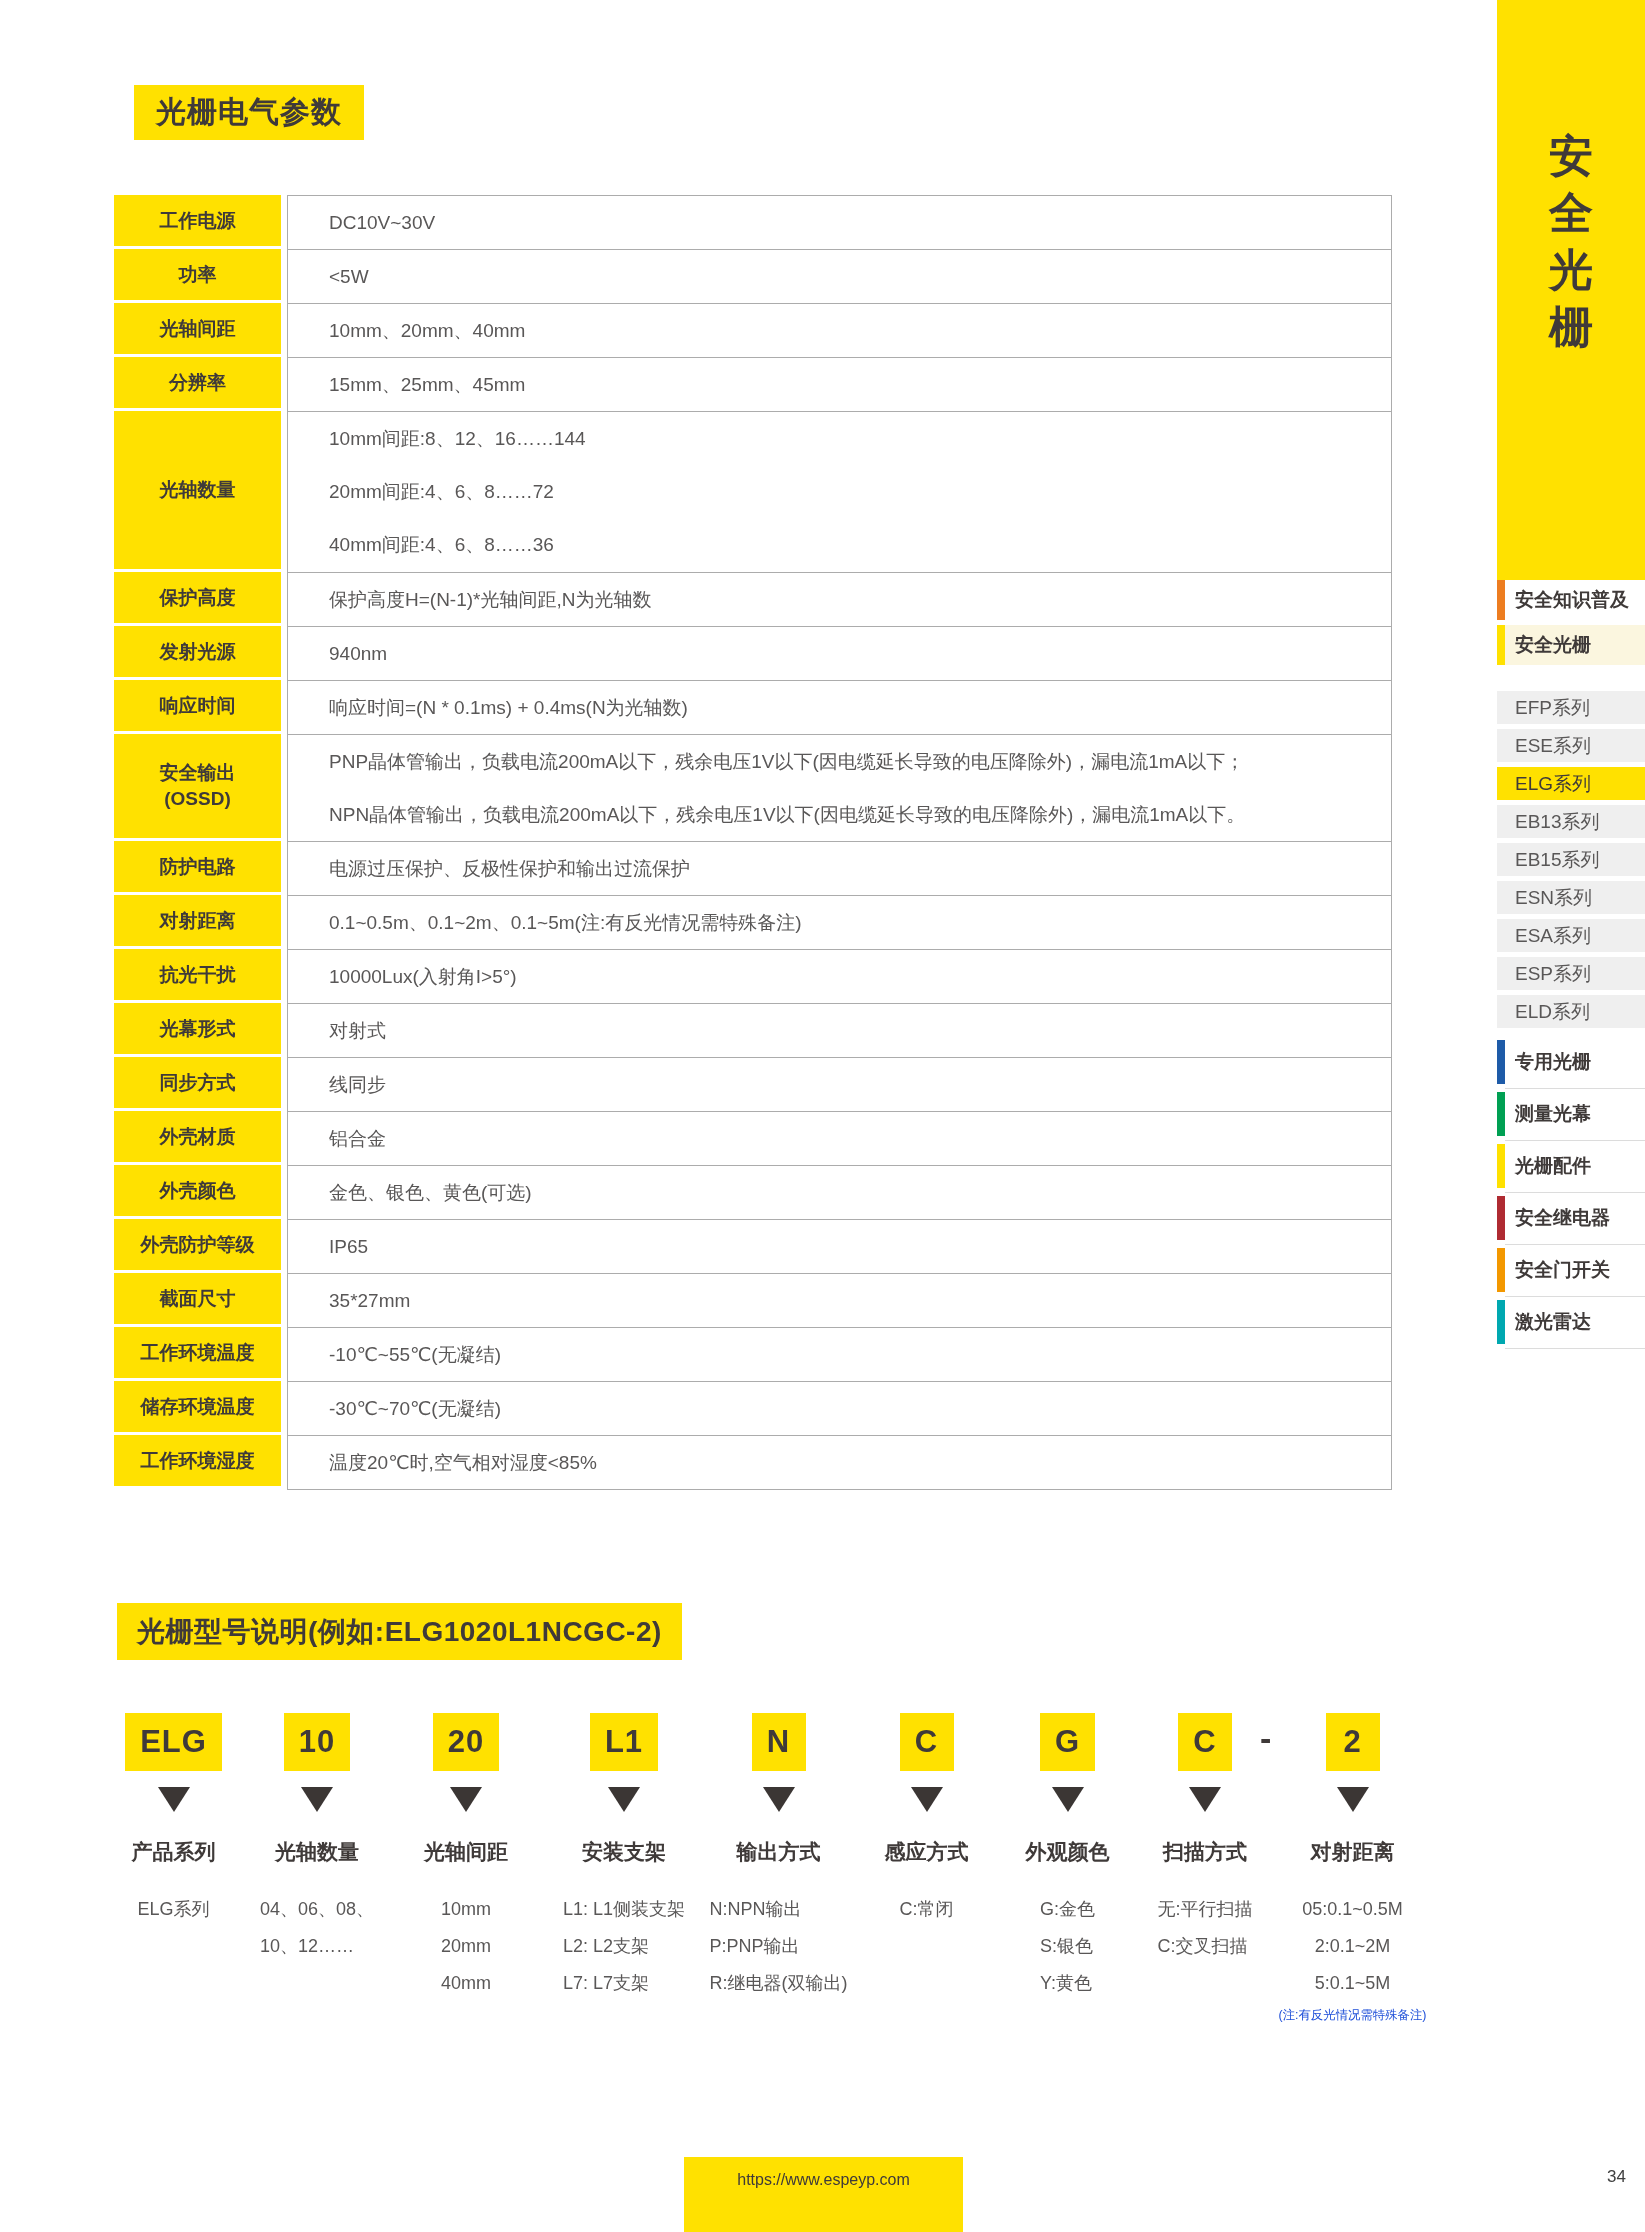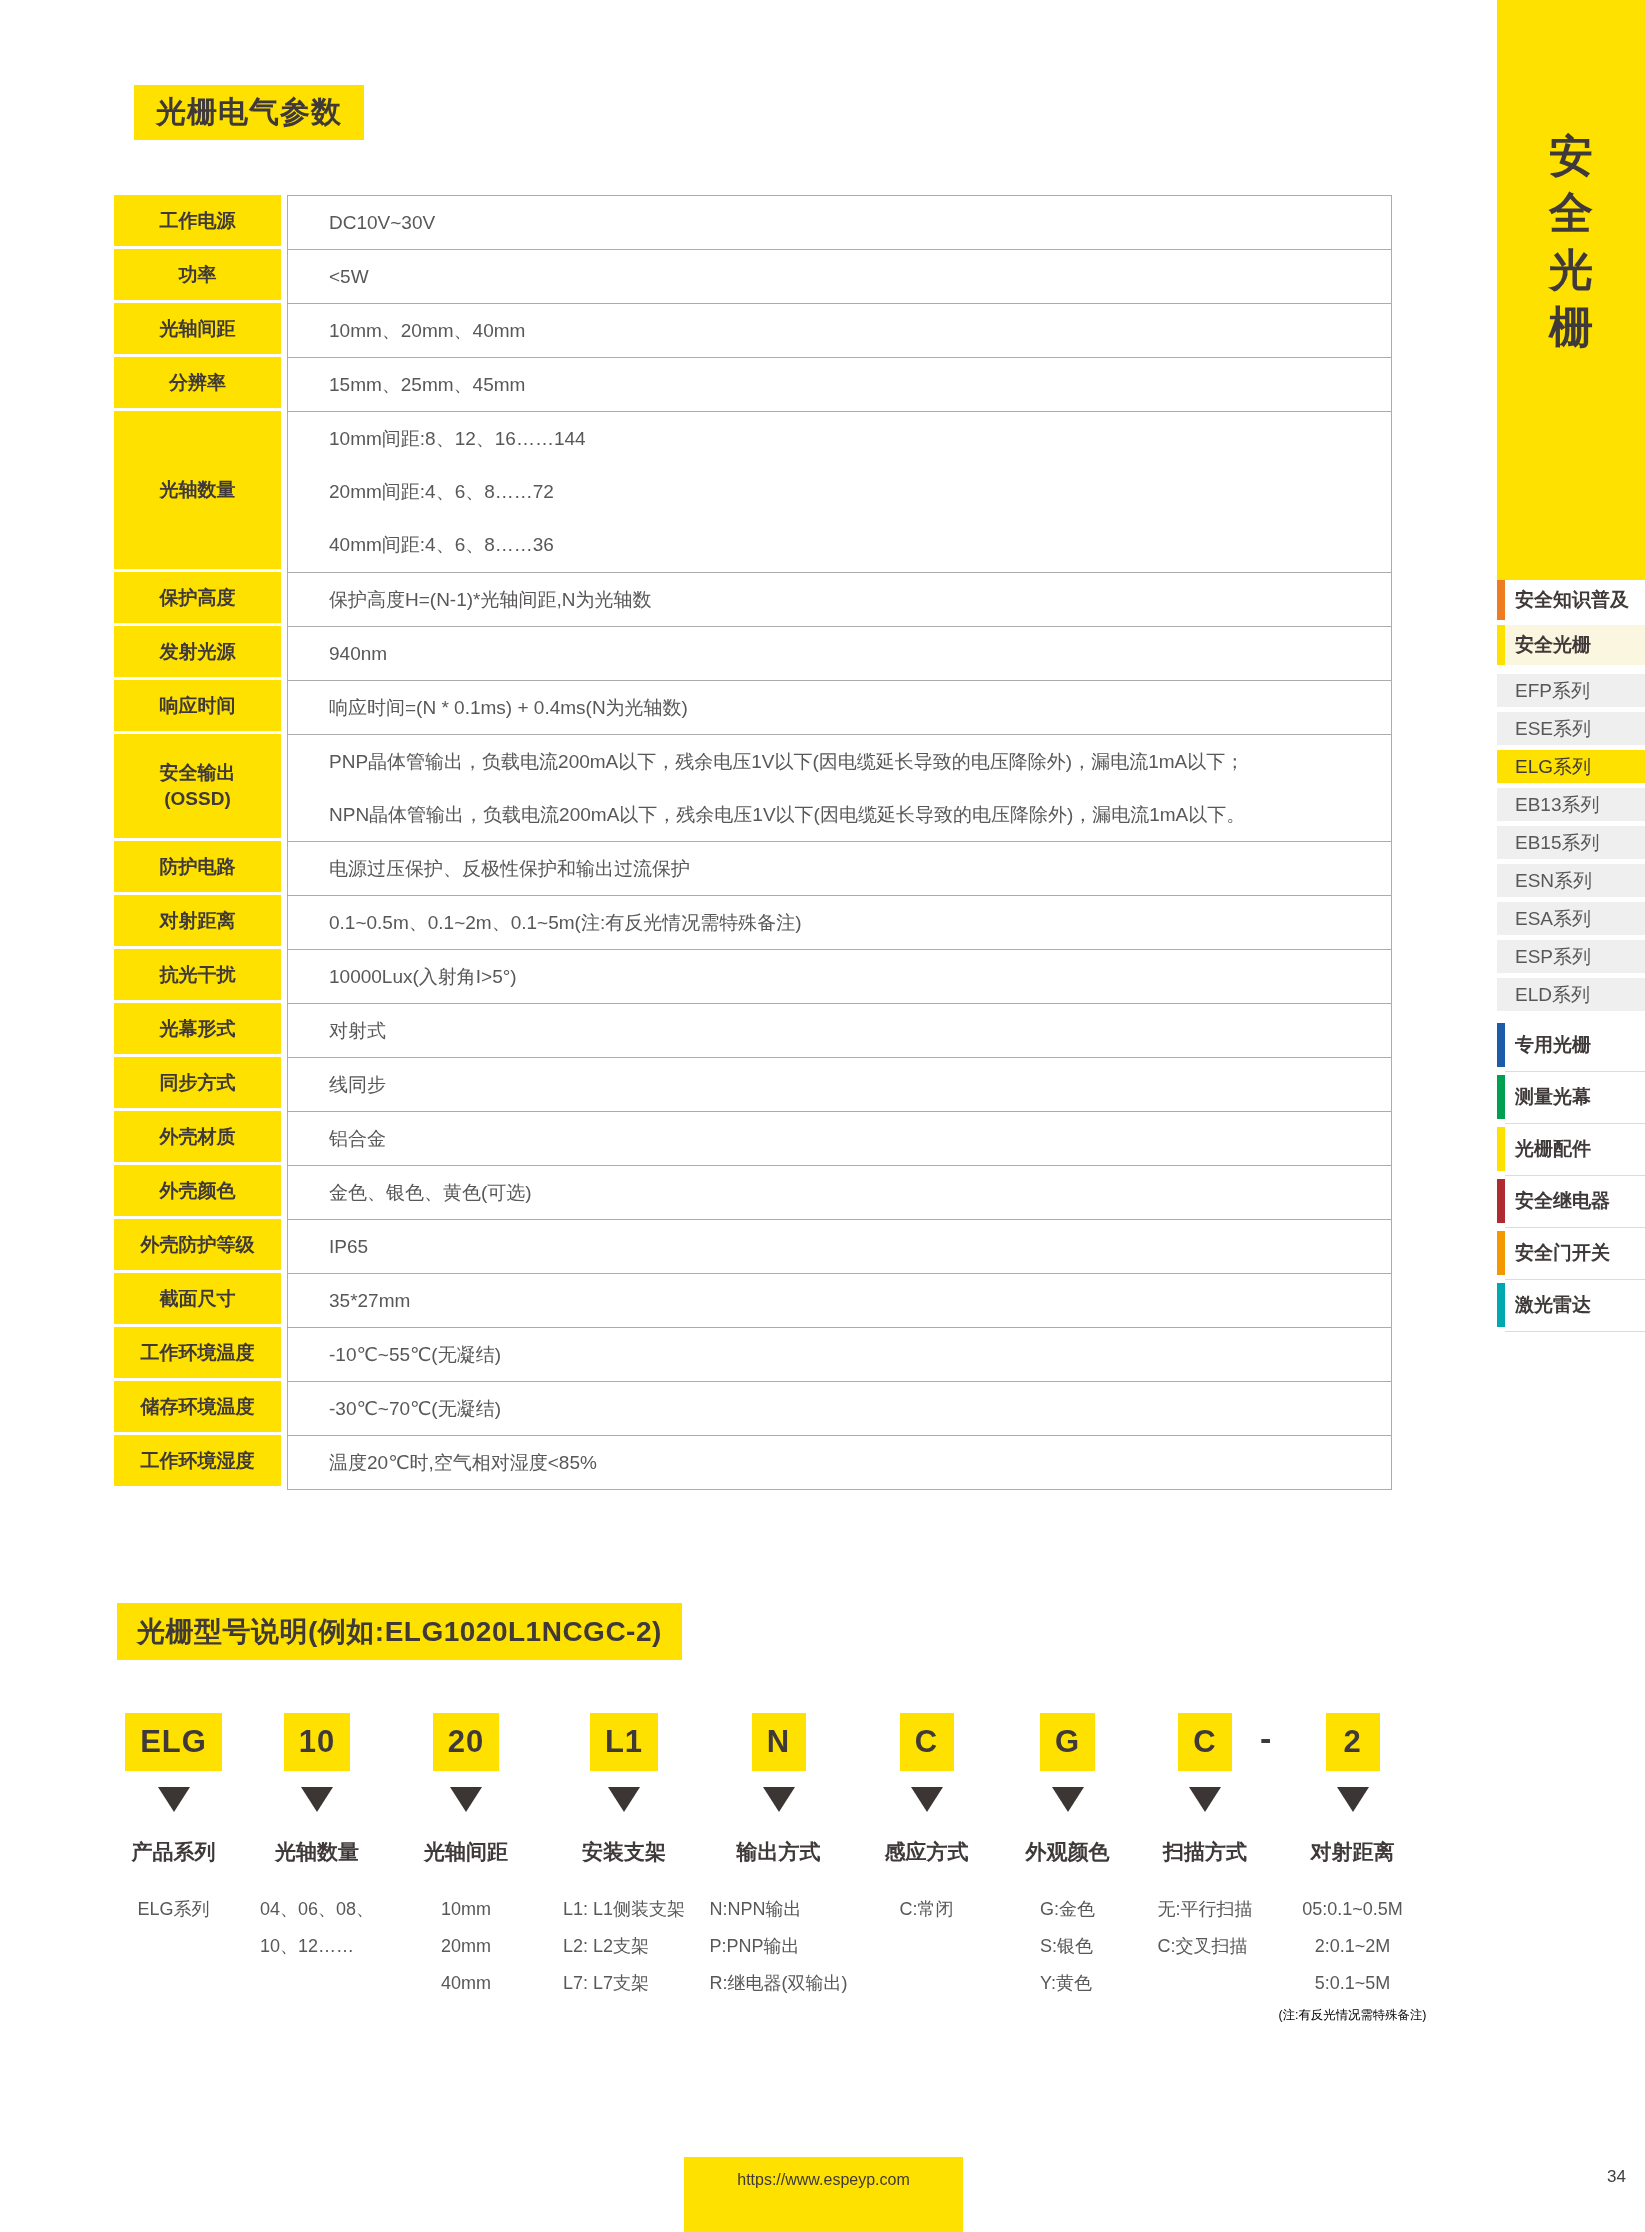--- a/index.html
+++ b/index.html
@@ -32,38 +32,38 @@
   #side-banner .vtext{padding-top:127px;text-align:center;font-weight:700;font-size:44px;line-height:57px;color:#3F3A39;}
   #side-menu{position:absolute;left:1497px;top:580px;width:148px;}
   .mi{position:relative;box-sizing:border-box;display:flex;align-items:center;padding-left:18px;
       font-size:19px;color:#3F3A39;white-space:nowrap;cursor:pointer;}
   .mi .bar{position:absolute;left:0;top:0;bottom:0;width:8px;}
   .mi.main{height:40px;font-weight:700;margin-bottom:5px;background:#ffffff;}
   .mi.sub{height:33px;font-weight:400;color:#595757;margin-bottom:5px;background:#EFEFEF;font-size:19px;}
   .mi.sub.active{background:#FFE100;color:#3F3A39;}
   .mi.lower{height:44px;font-weight:700;margin-bottom:8px;background:#ffffff;}
   .mi.lower::after{content:"";position:absolute;left:8px;right:0;bottom:-5px;height:1px;background:#DCDCDC;}
-  .mi.gap-after-big{margin-bottom:9px;}
+  .mi.gap-after-big{margin-bottom:26px;}
   .mi.gap-before-big{margin-top:12px;}
   
   #model-row{position:absolute;left:100px;top:1713px;display:flex;}
   .mcol{flex:none;text-align:center;}
   .boxrow{position:relative;height:58px;display:flex;align-items:center;justify-content:center;}
   .mbox{
     display:inline-flex;align-items:center;justify-content:center;height:58px;
     min-width:24px;padding:0 15px;background:#FFE100;color:#3F3A39;
     font-weight:700;font-size:31px;letter-spacing:1px;
   }
   .dash{position:absolute;left:-14px;top:6px;font-weight:700;font-size:34px;color:#3F3A39;}
   .arrow{width:0;height:0;border-left:16px solid transparent;border-right:16px solid transparent;
          border-top:25px solid #3B3634;margin:16px auto 0 auto;}
   .mlab{margin-top:26px;font-weight:700;font-size:21px;color:#3F3A39;white-space:nowrap;}
   .mdescwrap{margin-top:25px;}
   .mdesc{display:inline-block;font-size:18px;line-height:37px;color:#595757;white-space:nowrap;}
-  .mnote{margin-top:5px;font-size:12.4px;color:#000000;white-space:nowrap;}
+  .mnote{margin-top:5px;font-size:12.4px;color:#1d4ed8;white-space:nowrap;}
   
   #footer-box{position:absolute;left:684px;top:2157px;width:279px;height:76px;background:#FFE100;text-align:center;}
   #footer-box span{display:inline-block;margin-top:14px;font-size:16px;color:#3F3A39;}
   #page-num{position:absolute;right:20px;top:2167px;font-size:17px;color:#404040;}
 </style>
 </head>
 <body>
 
 <div id="badge1" class="badge">
   <span>光栅电气参数</span>

